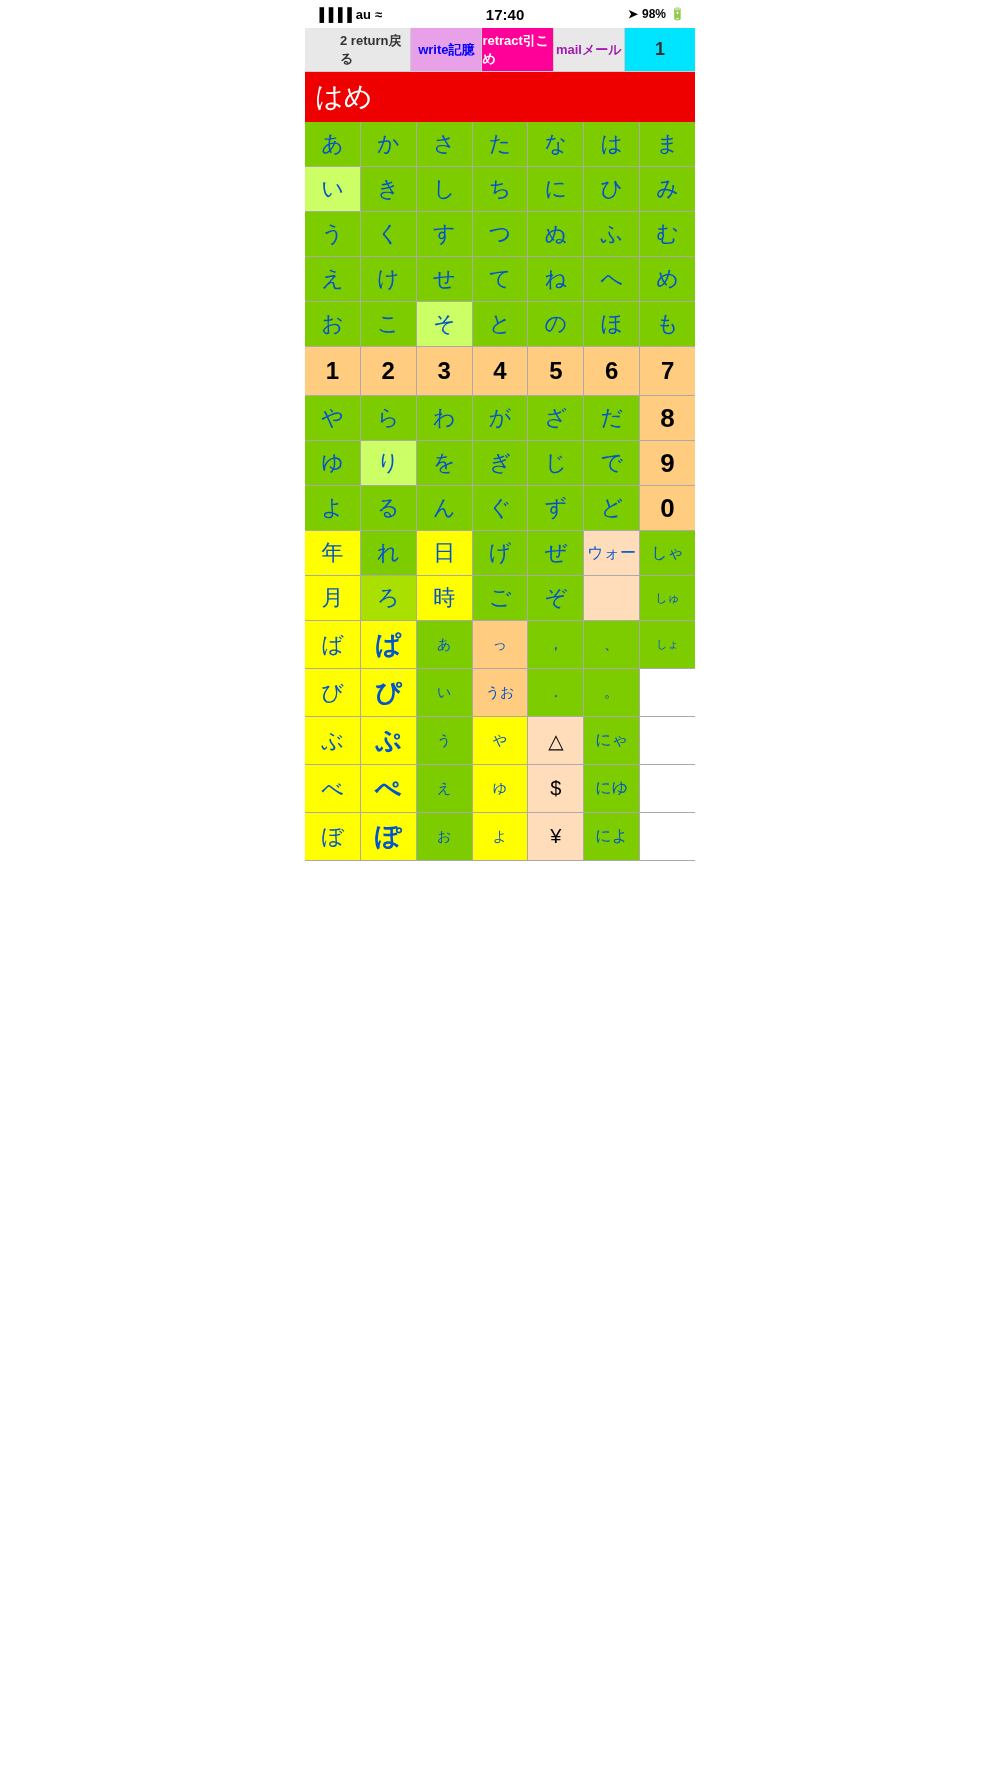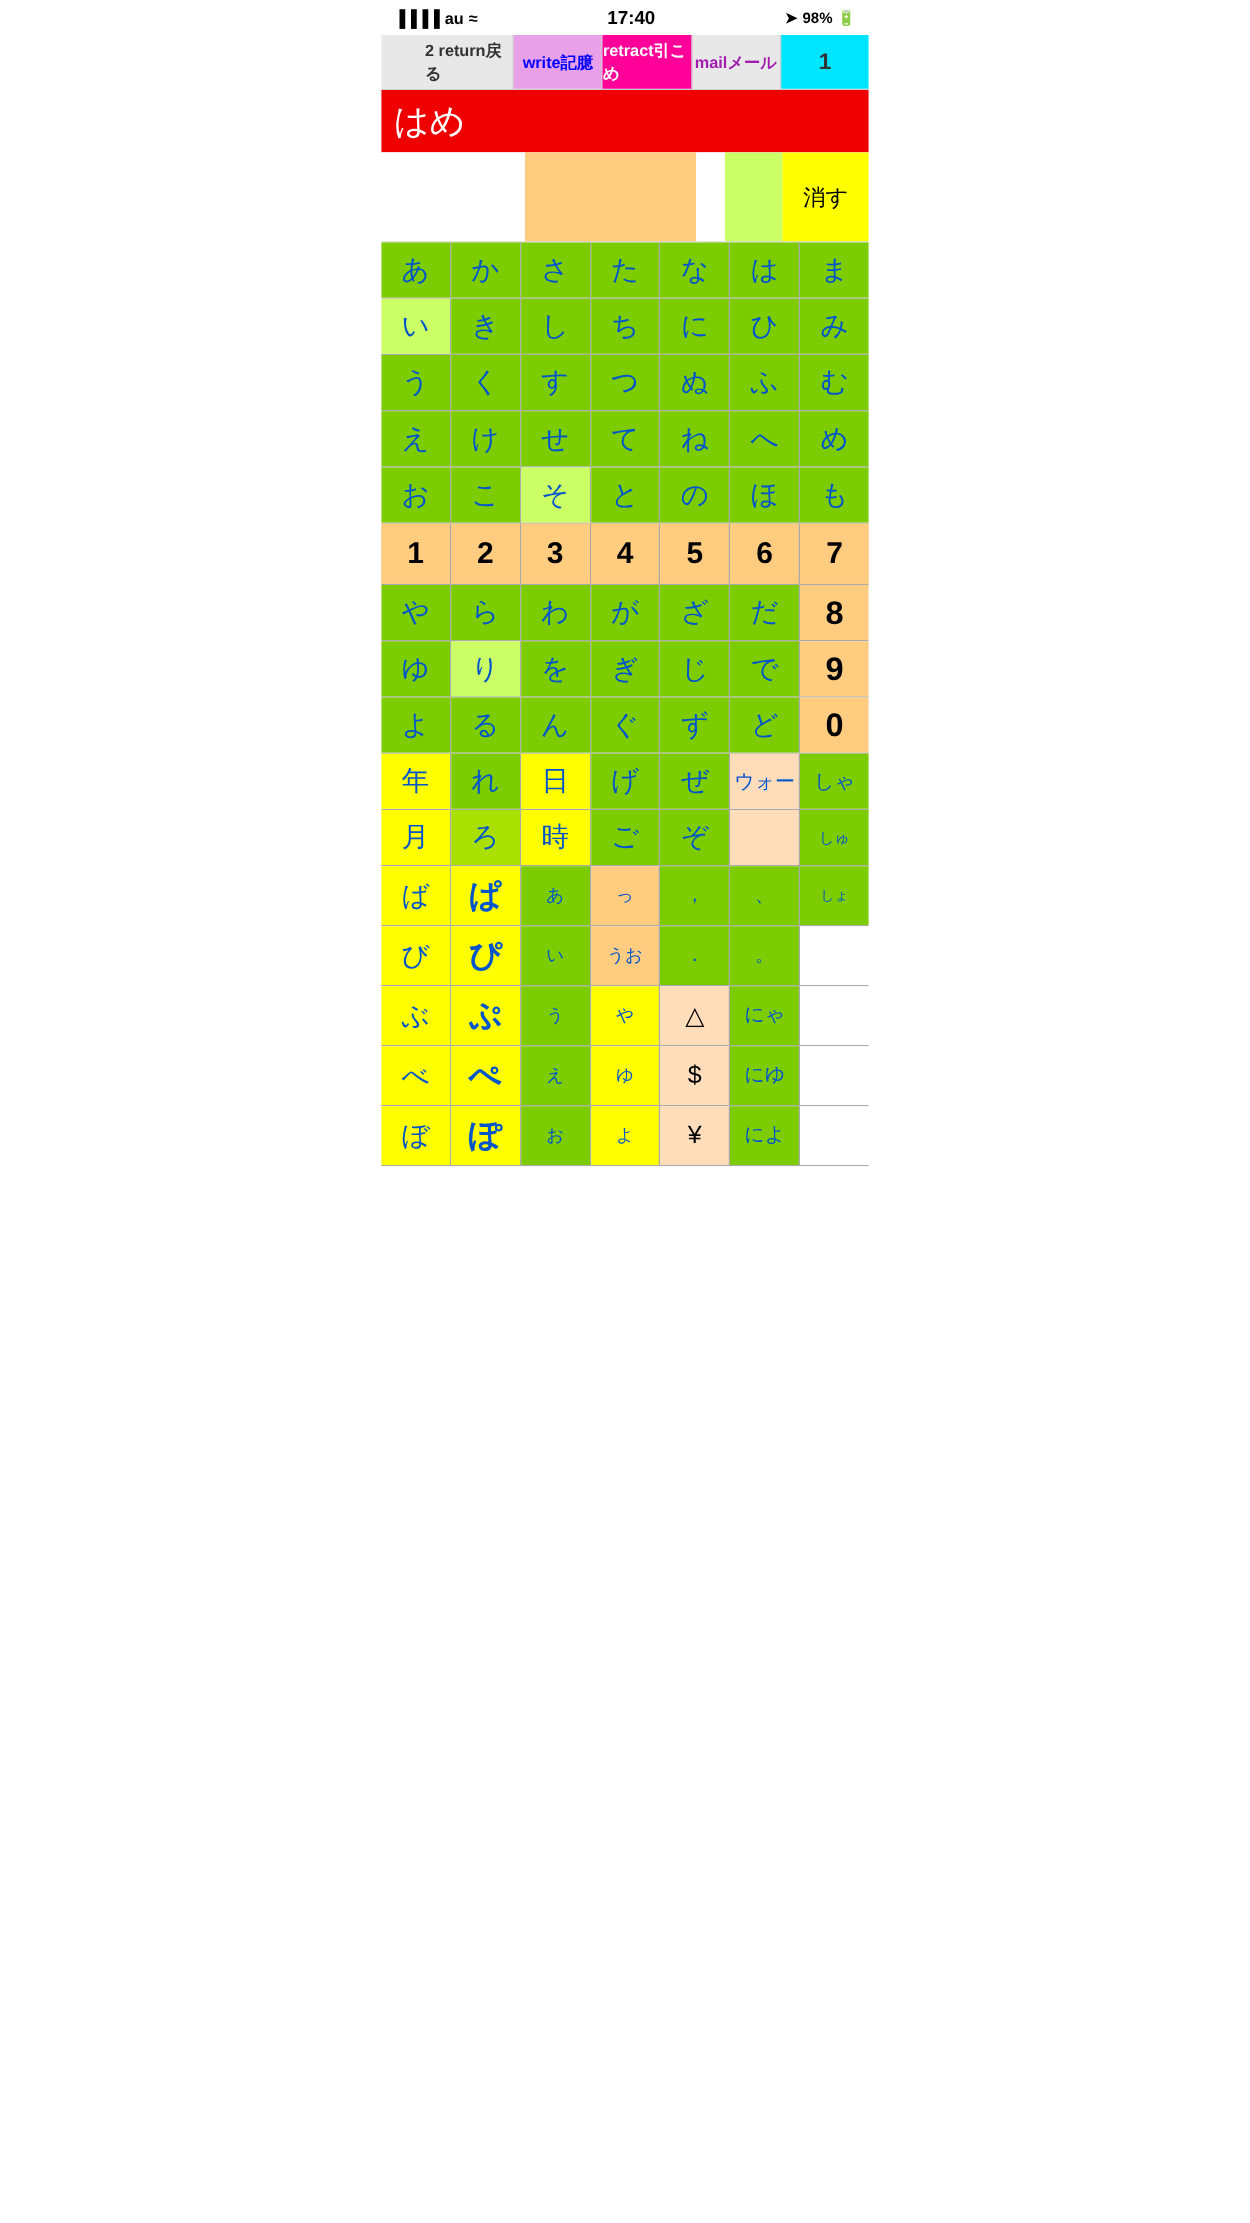--- a/index.html
+++ b/index.html
@@ -161,27 +161,20 @@
   <div class="toolbar-btn tb-mail">mailメール</div>
   <div class="toolbar-btn tb-num">1</div>
 </div>
 
 <div class="input-bar">
   <span>はめ</span>
 </div>
 
 <div class="keyboard">
 
-  <div class="top-row">
-    <div class="top-white"></div>
-    <div class="top-orange"></div>
-    <div class="top-white2"></div>
-    <div class="top-green"></div>
-    <div class="top-yellow">消す</div>
-  </div>
 
   <div class="key-row">
     <div class="key-cell bg-green">あ</div>
     <div class="key-cell bg-green">か</div>
     <div class="key-cell bg-green">さ</div>
     <div class="key-cell bg-green">た</div>
     <div class="key-cell bg-green">な</div>
     <div class="key-cell bg-green">は</div>
     <div class="key-cell bg-green">ま</div>
   </div>

